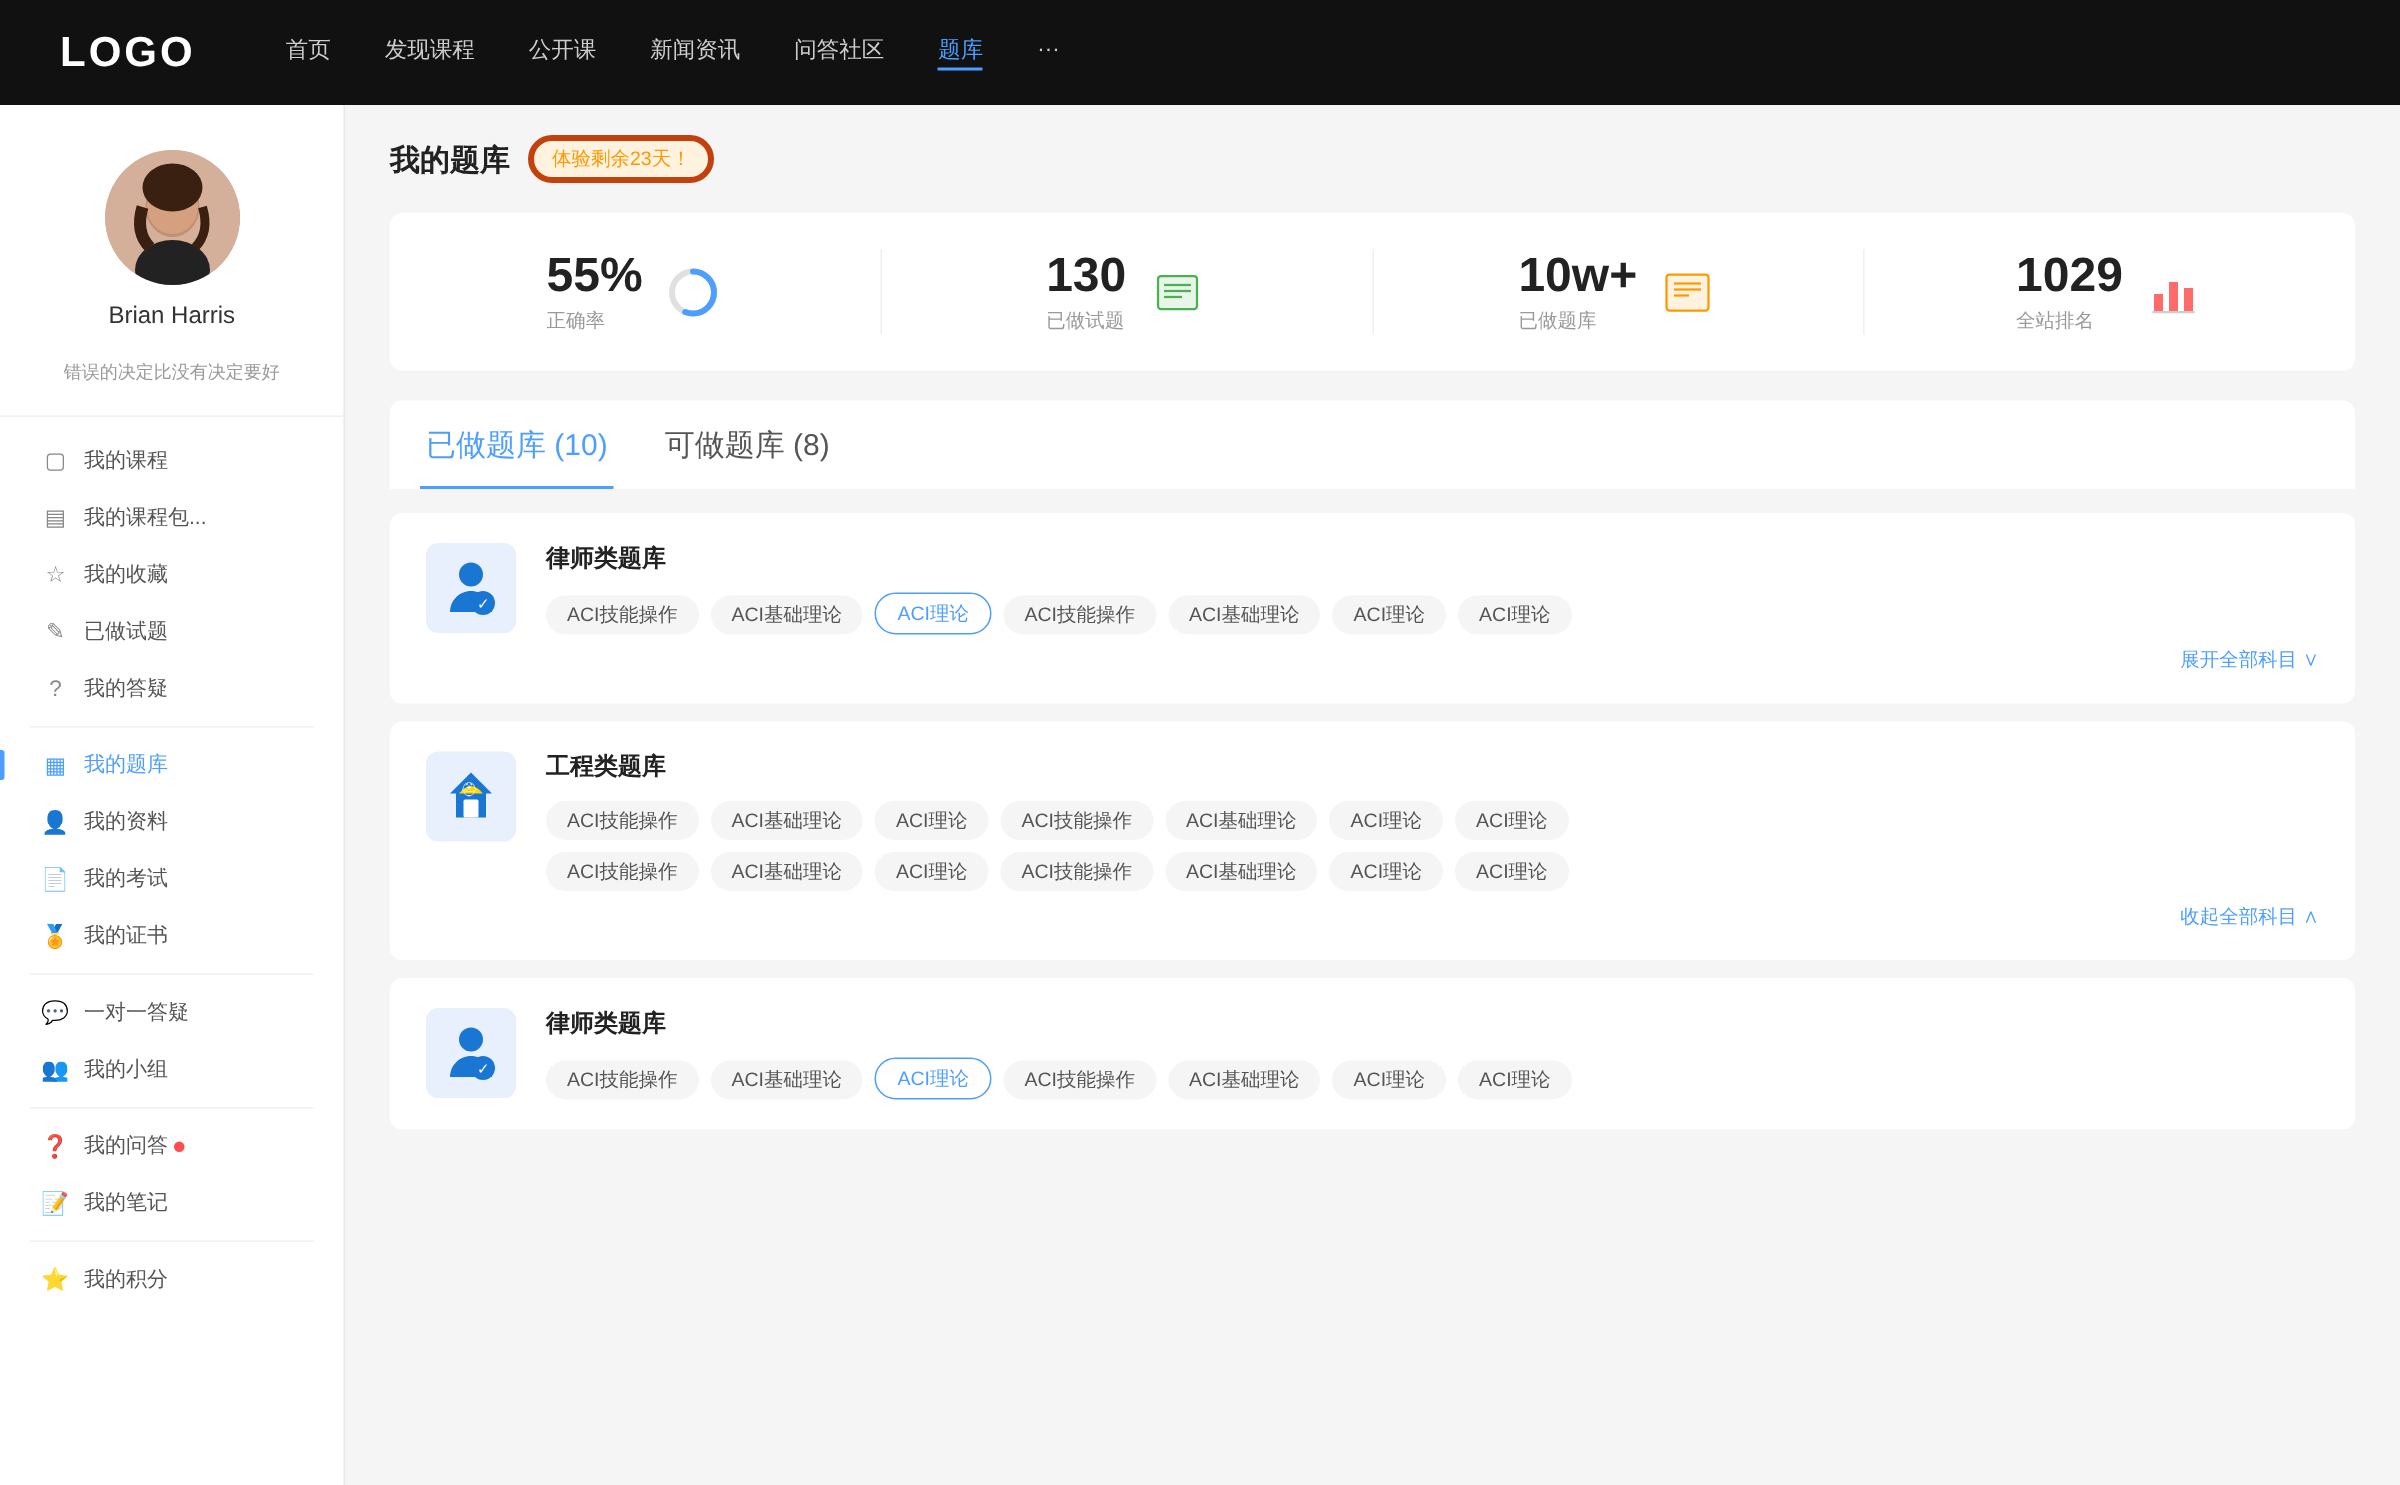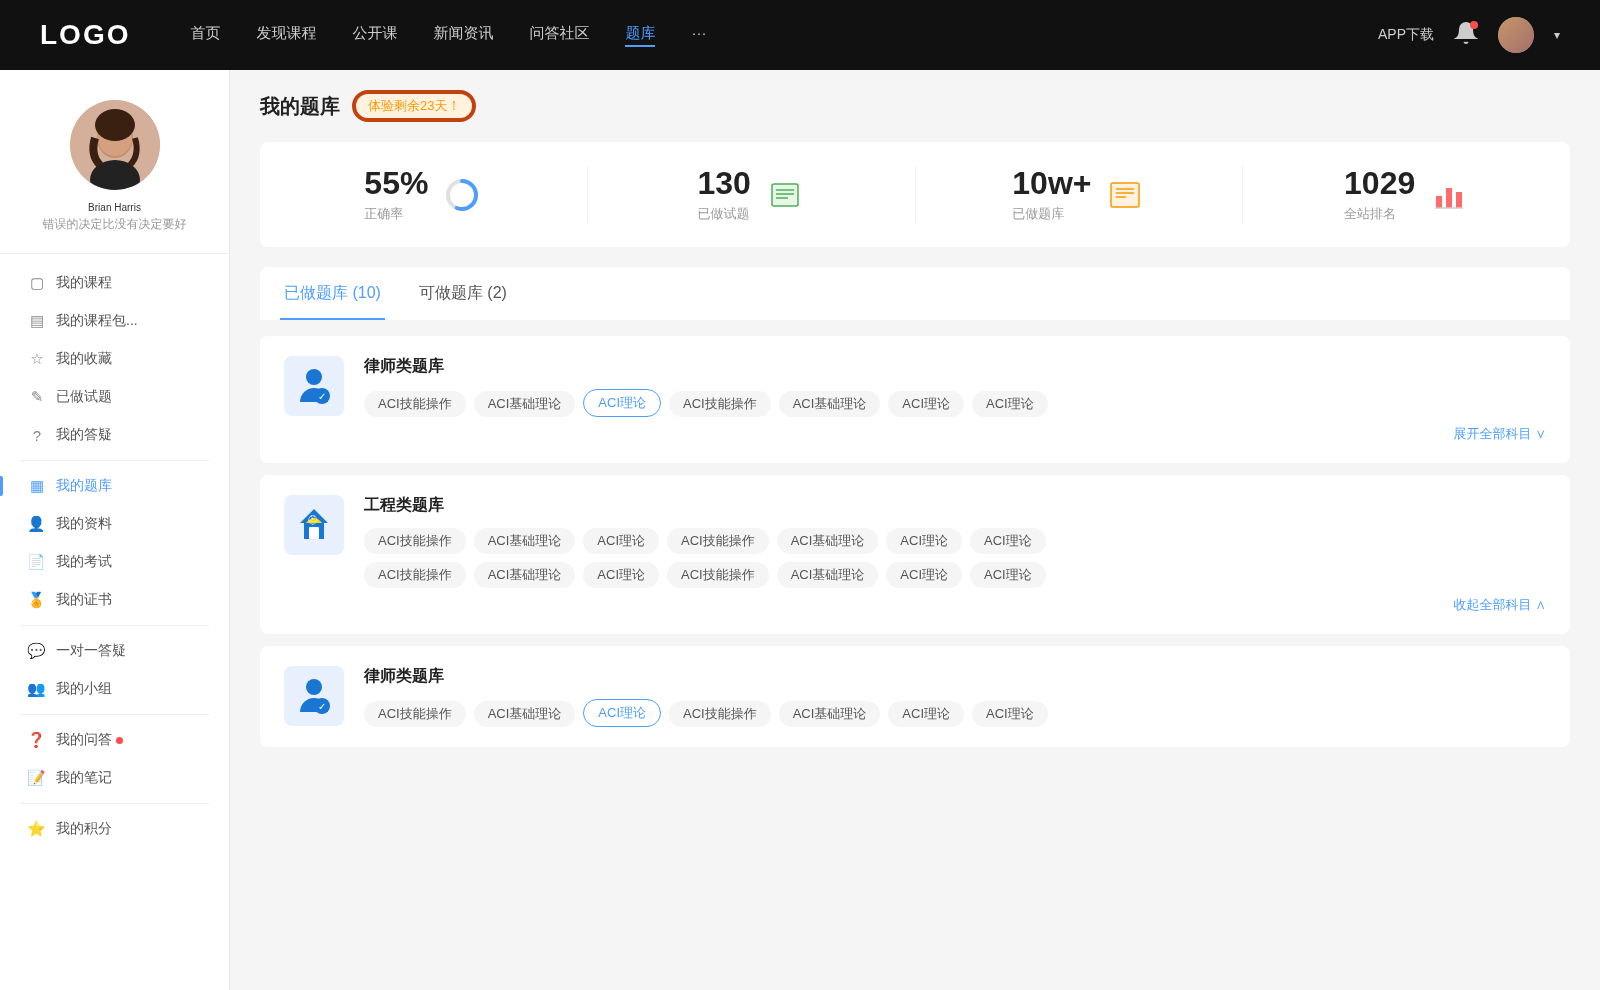--- a/index.html
+++ b/index.html
@@ -116,24 +116,24 @@
       overflow: hidden;
       display: flex;
       align-items: center;
       justify-content: center;
     }
     .sidebar-avatar svg {
       width: 90px;
       height: 90px;
     }
     .sidebar-username {
-      font-size: 10px;
+      font-size: 16px;
       font-weight: 500;
       color: #333;
-      margin-bottom: 3px;
+      margin-bottom: 20px;
     }
     .sidebar-motto {
       font-size: 12px;
       color: #999;
       text-align: center;
     }
     .sidebar-menu {
       list-style: none;
       padding: 0;
     }
@@ -253,21 +253,21 @@
     .tabs {
       display: flex;
       gap: 30px;
       margin-bottom: 16px;
       background: #fff;
       padding: 0 20px;
       border-radius: 8px 8px 0 0;
     }
     .tab {
       padding: 16px 4px 14px;
-      font-size: 16px;
+      font-size: 20px;
       color: #555;
       cursor: pointer;
       border-bottom: 2px solid transparent;
       white-space: nowrap;
     }
     .tab.active {
       color: #4d9eff;
       border-bottom: 2px solid #4d9eff;
       font-weight: 500;
     }
@@ -352,34 +352,20 @@
   <nav class="header-nav">
 
   <span class="header-nav-item">首页</span>
       <span class="header-nav-item">发现课程</span>
       <span class="header-nav-item">公开课</span>
       <span class="header-nav-item">新闻资讯</span>
       <span class="header-nav-item">问答社区</span>
       <span class="header-nav-item active">题库</span>
       <span class="header-nav-item">···</span>
     </nav>
-  <div class="header-right">
-    <span class="header-app-download">APP下载</span>
-    <div class="header-bell">
-      <svg class="header-bell-icon" viewBox="0 0 24 24" fill="none" stroke="#ccc" stroke-width="2">
-        <path d="M18 8A6 6 0 0 0 6 8c0 7-3 9-3 9h18s-3-2-3-9"></path>
-        <path d="M13.73 21a2 2 0 0 1-3.46 0"></path>
-      </svg>
-      <div class="header-bell-dot"></div>
-    </div>
-    <div class="header-avatar">
-      <div class="header-avatar-img" style="width:36px;height:36px;background:linear-gradient(135deg,#c9956a,#a0706a);border-radius:50%;"></div>
-    </div>
-    <span class="header-dropdown-arrow">▾</span>
-  </div>
 </header>
 
 <div class="layout">
 
   <aside class="sidebar">
     <div class="sidebar-profile">
       <div class="sidebar-avatar">
         <svg viewBox="0 0 90 90" xmlns="http://www.w3.org/2000/svg">
           <circle cx="45" cy="45" r="45" fill="#d4b09a"></circle>
 
@@ -520,21 +506,21 @@
               <rect x="16" y="12" width="6" height="20" fill="#ff6b6b"></rect>
               <rect x="26" y="16" width="6" height="16" fill="#ff6b6b"></rect>
               <line x1="5" y1="32" x2="33" y2="32" stroke="#ccc" stroke-width="1.5"></line>
             </svg>
           </div>
   </div>
       </div>
 
     <div class="tabs" id="tabs">
     <div class="tab active">已做题库 (10)</div>
-        <div class="tab">可做题库 (2)</div>
+        <div class="tab">可做题库 (8)</div>
       </div>
 
     <div class="bank-list" id="bank-list">
     <div class="bank-card">
           <div class="bank-icon-wrap">
             <svg width="44" height="44" viewBox="0 0 44 44" fill="none" xmlns="http://www.w3.org/2000/svg">
     <circle cx="22" cy="13" r="8" fill="#1976d2"></circle>
     <path d="M8 38c0-7.732 6.268-14 14-14s14 6.268 14 14" fill="#1976d2"></path>
     <circle cx="30" cy="32" r="8" fill="#1976d2"></circle>
     <text x="26" y="36" fill="#fff" font-size="10" font-family="sans-serif">✓</text>

